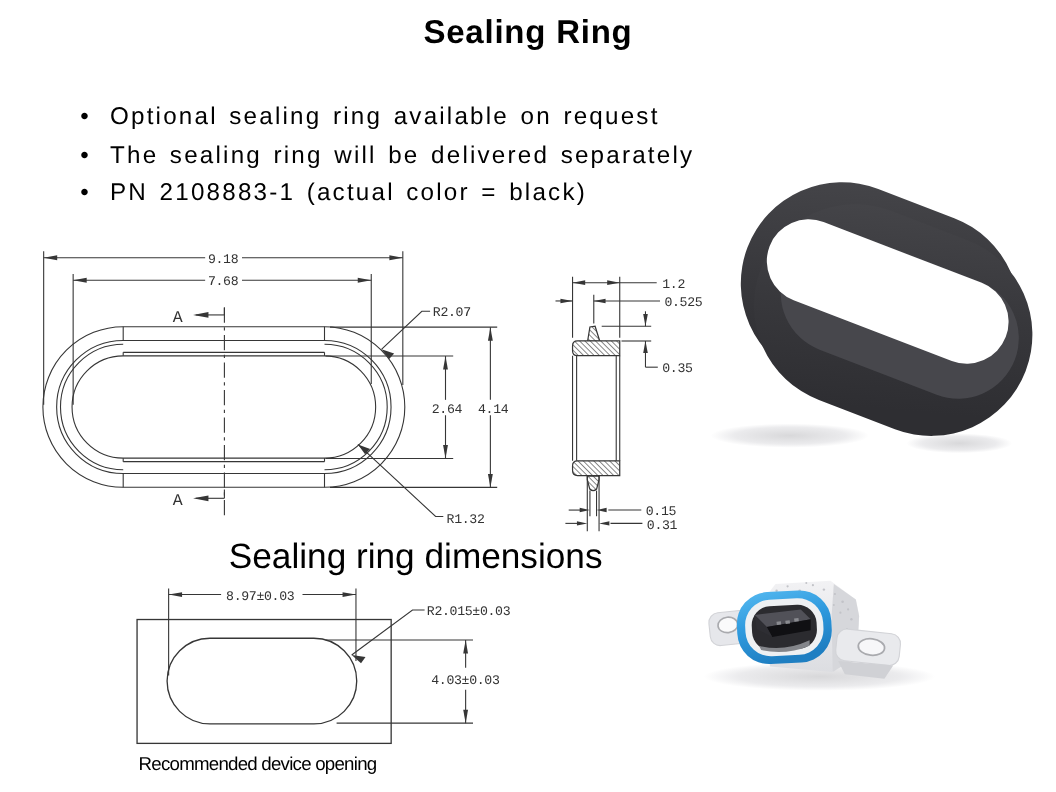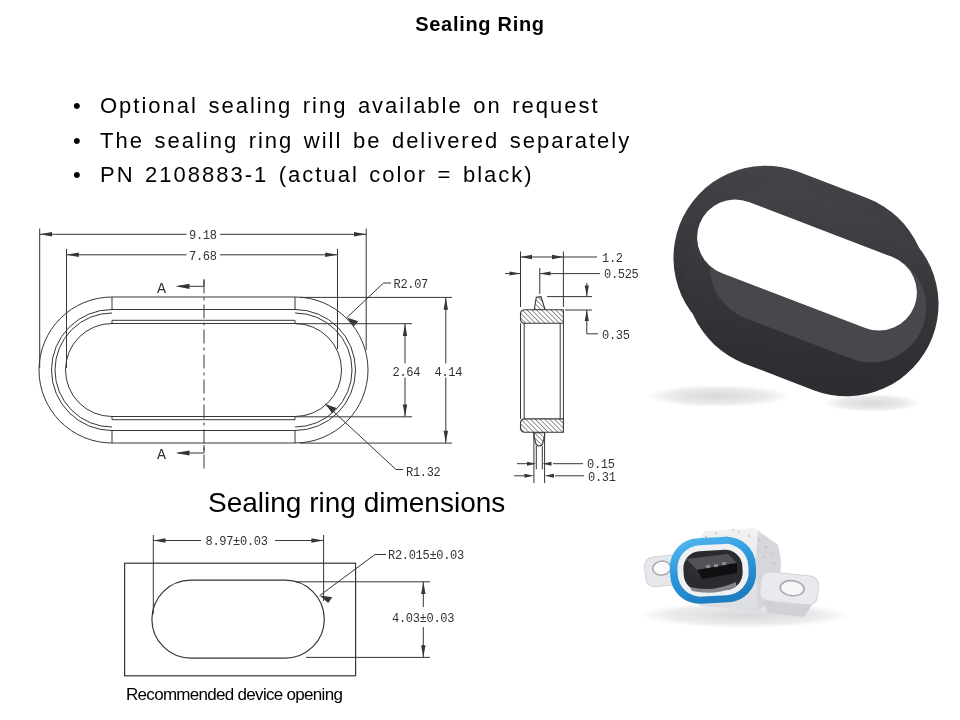--- a/index.html
+++ b/index.html
@@ -1,23 +1,23 @@
 <!DOCTYPE html>
 <html><head>
 <meta charset="utf-8">
 <style>
   html,body{margin:0;padding:0;}
   body{width:960px;height:720px;background:#fff;position:relative;overflow:hidden;
        font-family:"Liberation Sans",sans-serif;}
   .title{position:absolute;left:0;top:13px;width:960px;text-align:center;
-         font-size:20px;font-weight:bold;color:#000;letter-spacing:0.7px;}
+         font-size:30px;font-weight:bold;color:#000;letter-spacing:0.7px;}
   .bullets{position:absolute;left:100px;top:89px;color:#000;font-size:22px;
            letter-spacing:2.0px;word-spacing:2.4px;line-height:34.6px;}
   .bullets .dot{position:absolute;left:-27px;font-size:22px;}
-  .cap1{position:absolute;left:208px;top:487px;font-size:28px;color:#000;
+  .cap1{position:absolute;left:208px;top:487px;font-size:32px;color:#000;
         letter-spacing:0px;word-spacing:0px;}
   .cap2{position:absolute;left:126px;top:685px;font-size:17px;color:#000;
         letter-spacing:-0.7px;word-spacing:0px;}
   svg{position:absolute;left:0;top:0;}
   .cad{font-family:"Liberation Mono",monospace;font-size:12px;letter-spacing:-0.3px;fill:#333;-webkit-font-smoothing:antialiased;}
   text{-webkit-font-smoothing:antialiased;}
 </style>
 </head>
 <body>
 <div class="title">Sealing Ring</div>

